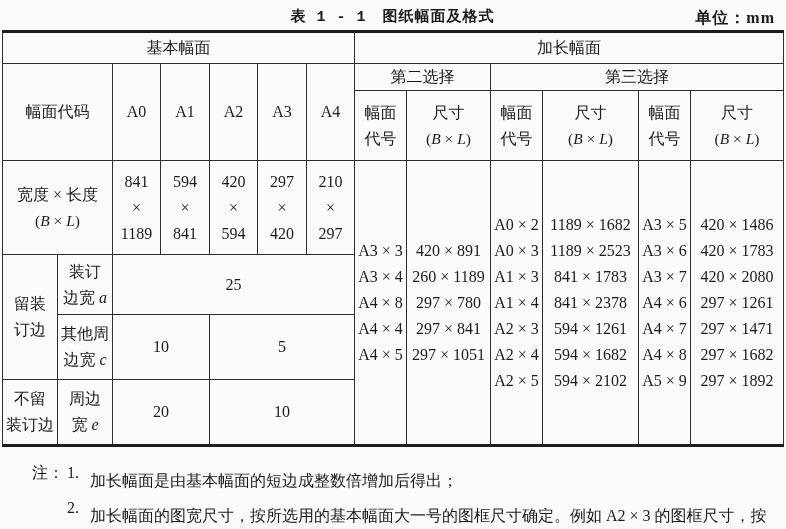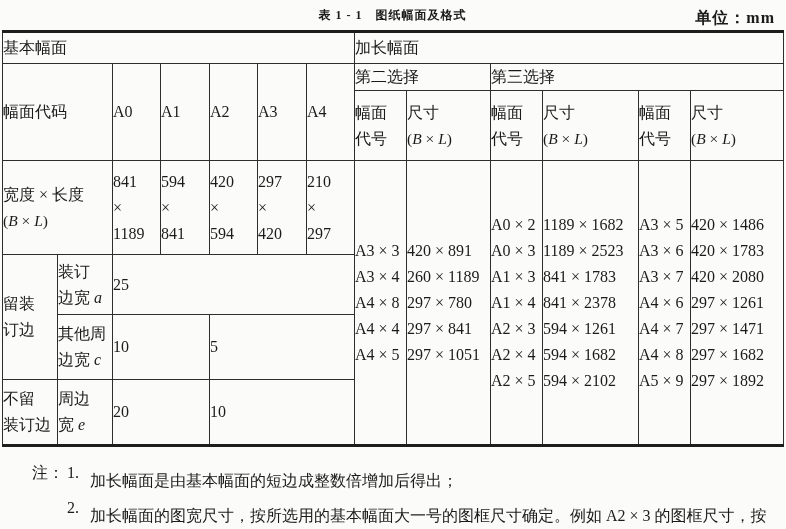--- a/index.html
+++ b/index.html
@@ -10,38 +10,39 @@
     font-family: "Liberation Serif", "DejaVu Serif", serif;
     overflow: hidden;
   }
   .page { position: relative; width: 786px; height: 529px; padding: 6px 3px 0 2px; }
 
   
   .caption-row { position: relative; height: 24px; }
   .tbl-title {
     position: absolute; left: 0; right: 0; top: 1px;
     text-align: center;
-    font-family: Liberation Serif, serif;
-    font-weight: 700; font-size: 12px; letter-spacing: 1px;
+    font-family: Liberation Mono, monospace;
+    font-weight: 700; font-size: 15px; letter-spacing: 1px;
   }
   .unit-label {
     position: absolute; right: 8px; top: 2px;
     font-size: 16px; letter-spacing: 1px; font-weight: bold;
   }
 
   
   table.main {
     border-collapse: collapse;
     table-layout: fixed;
     width: 781px;
     border-top: 3px solid #1d1d1d;
     border-bottom: 3px solid #1d1d1d;
   }
   table.main td {
     border: 1px solid #2d2d2d;
+    text-align: center;
     vertical-align: middle;
     font-size: 16px;
     line-height: 26px;
     overflow: hidden;
     padding: 0;
   }
   tr.r1 { height: 32px; }
   tr.r2 { height: 26px; }
   tr.r3 { height: 70px; padding-left: 16px; }
   tr.r4 { height: 94px; }

